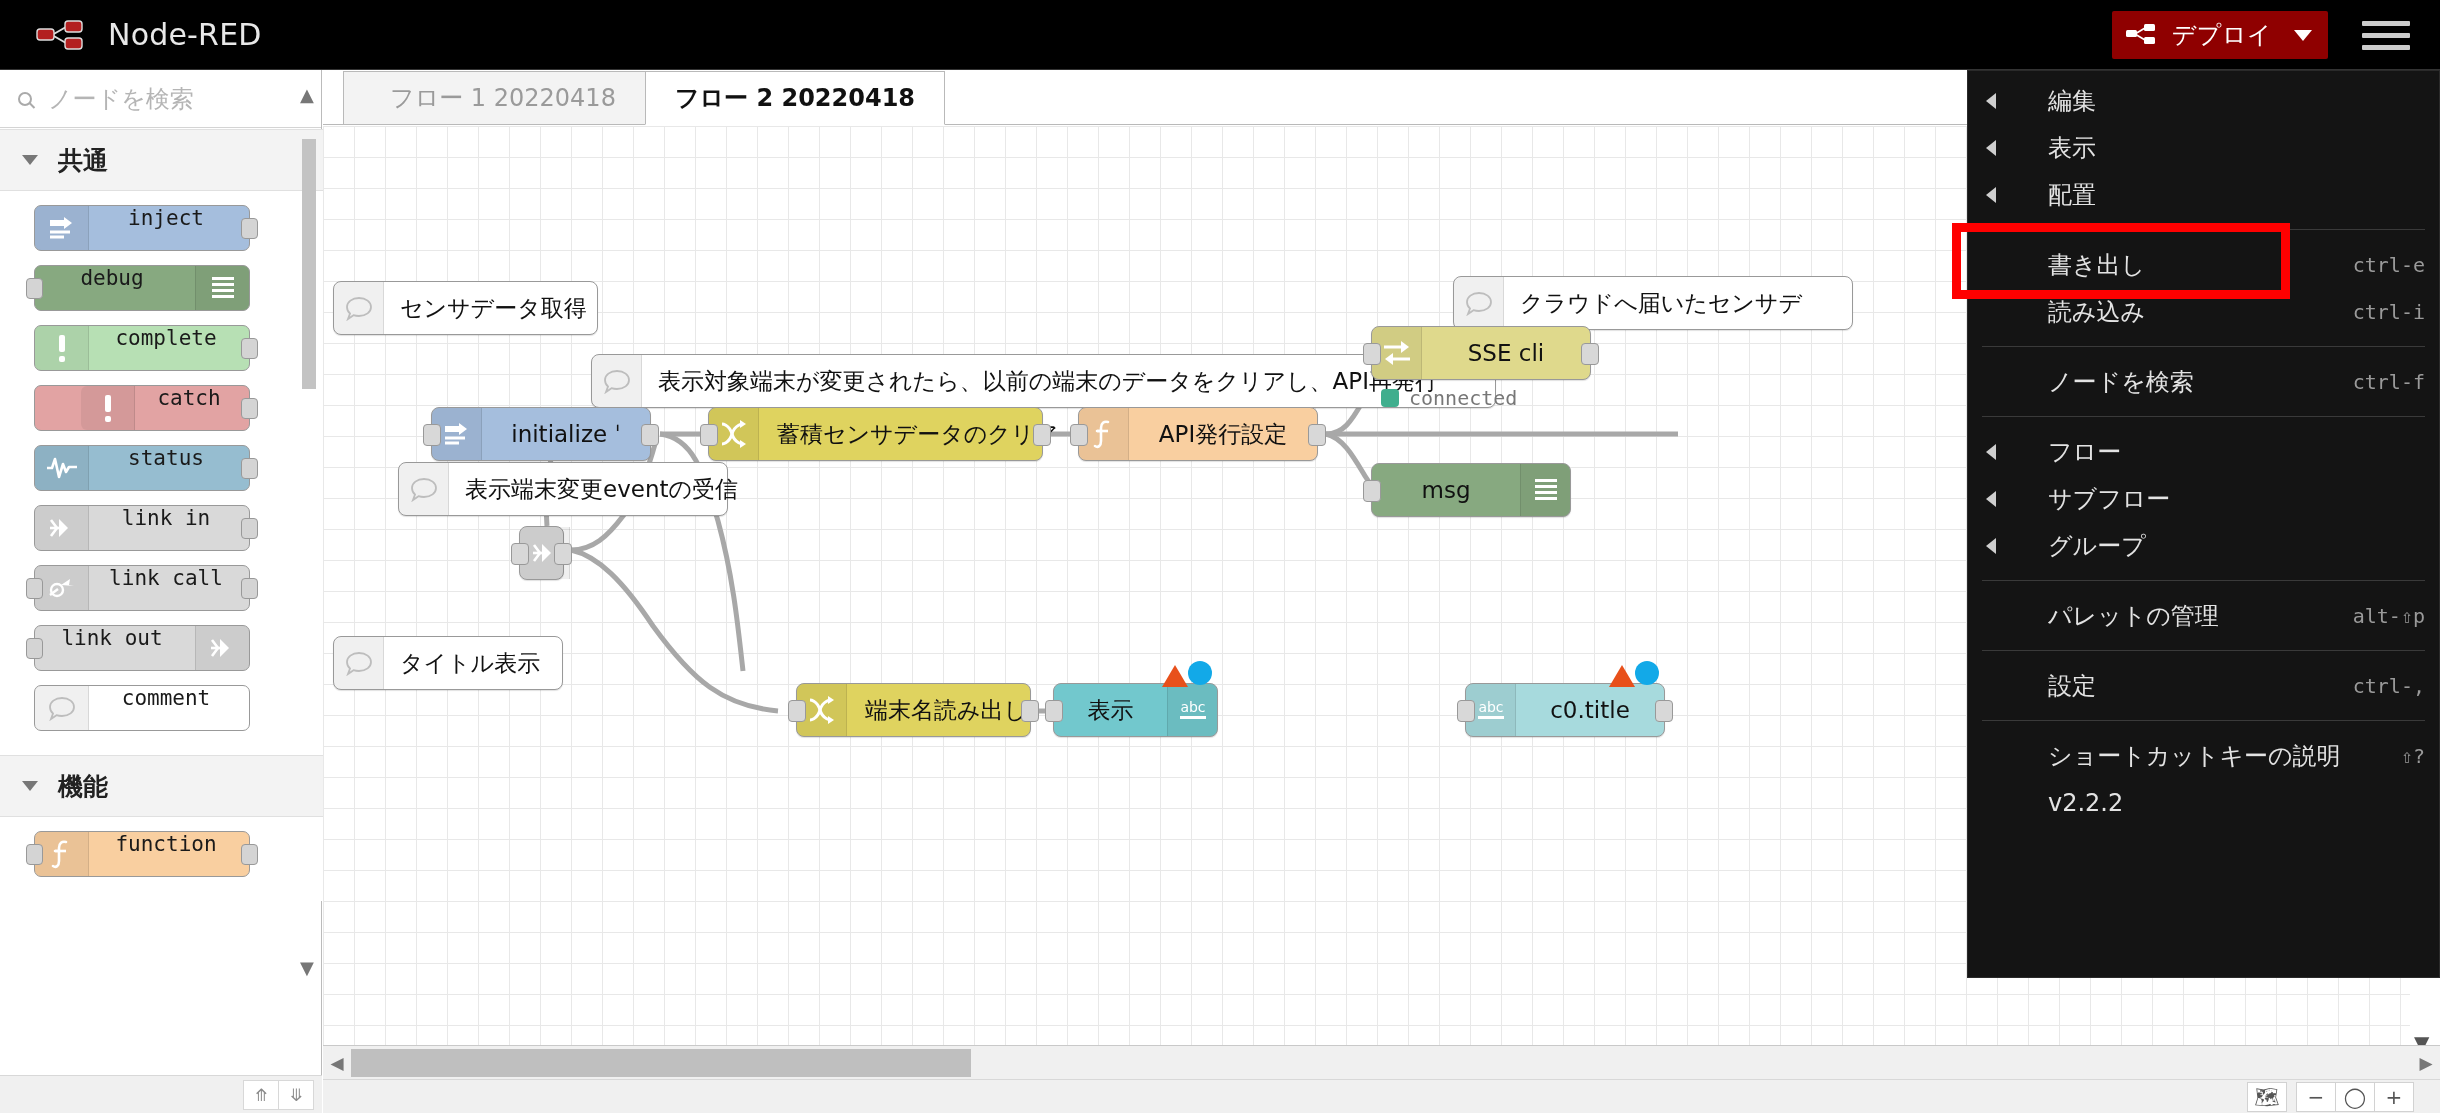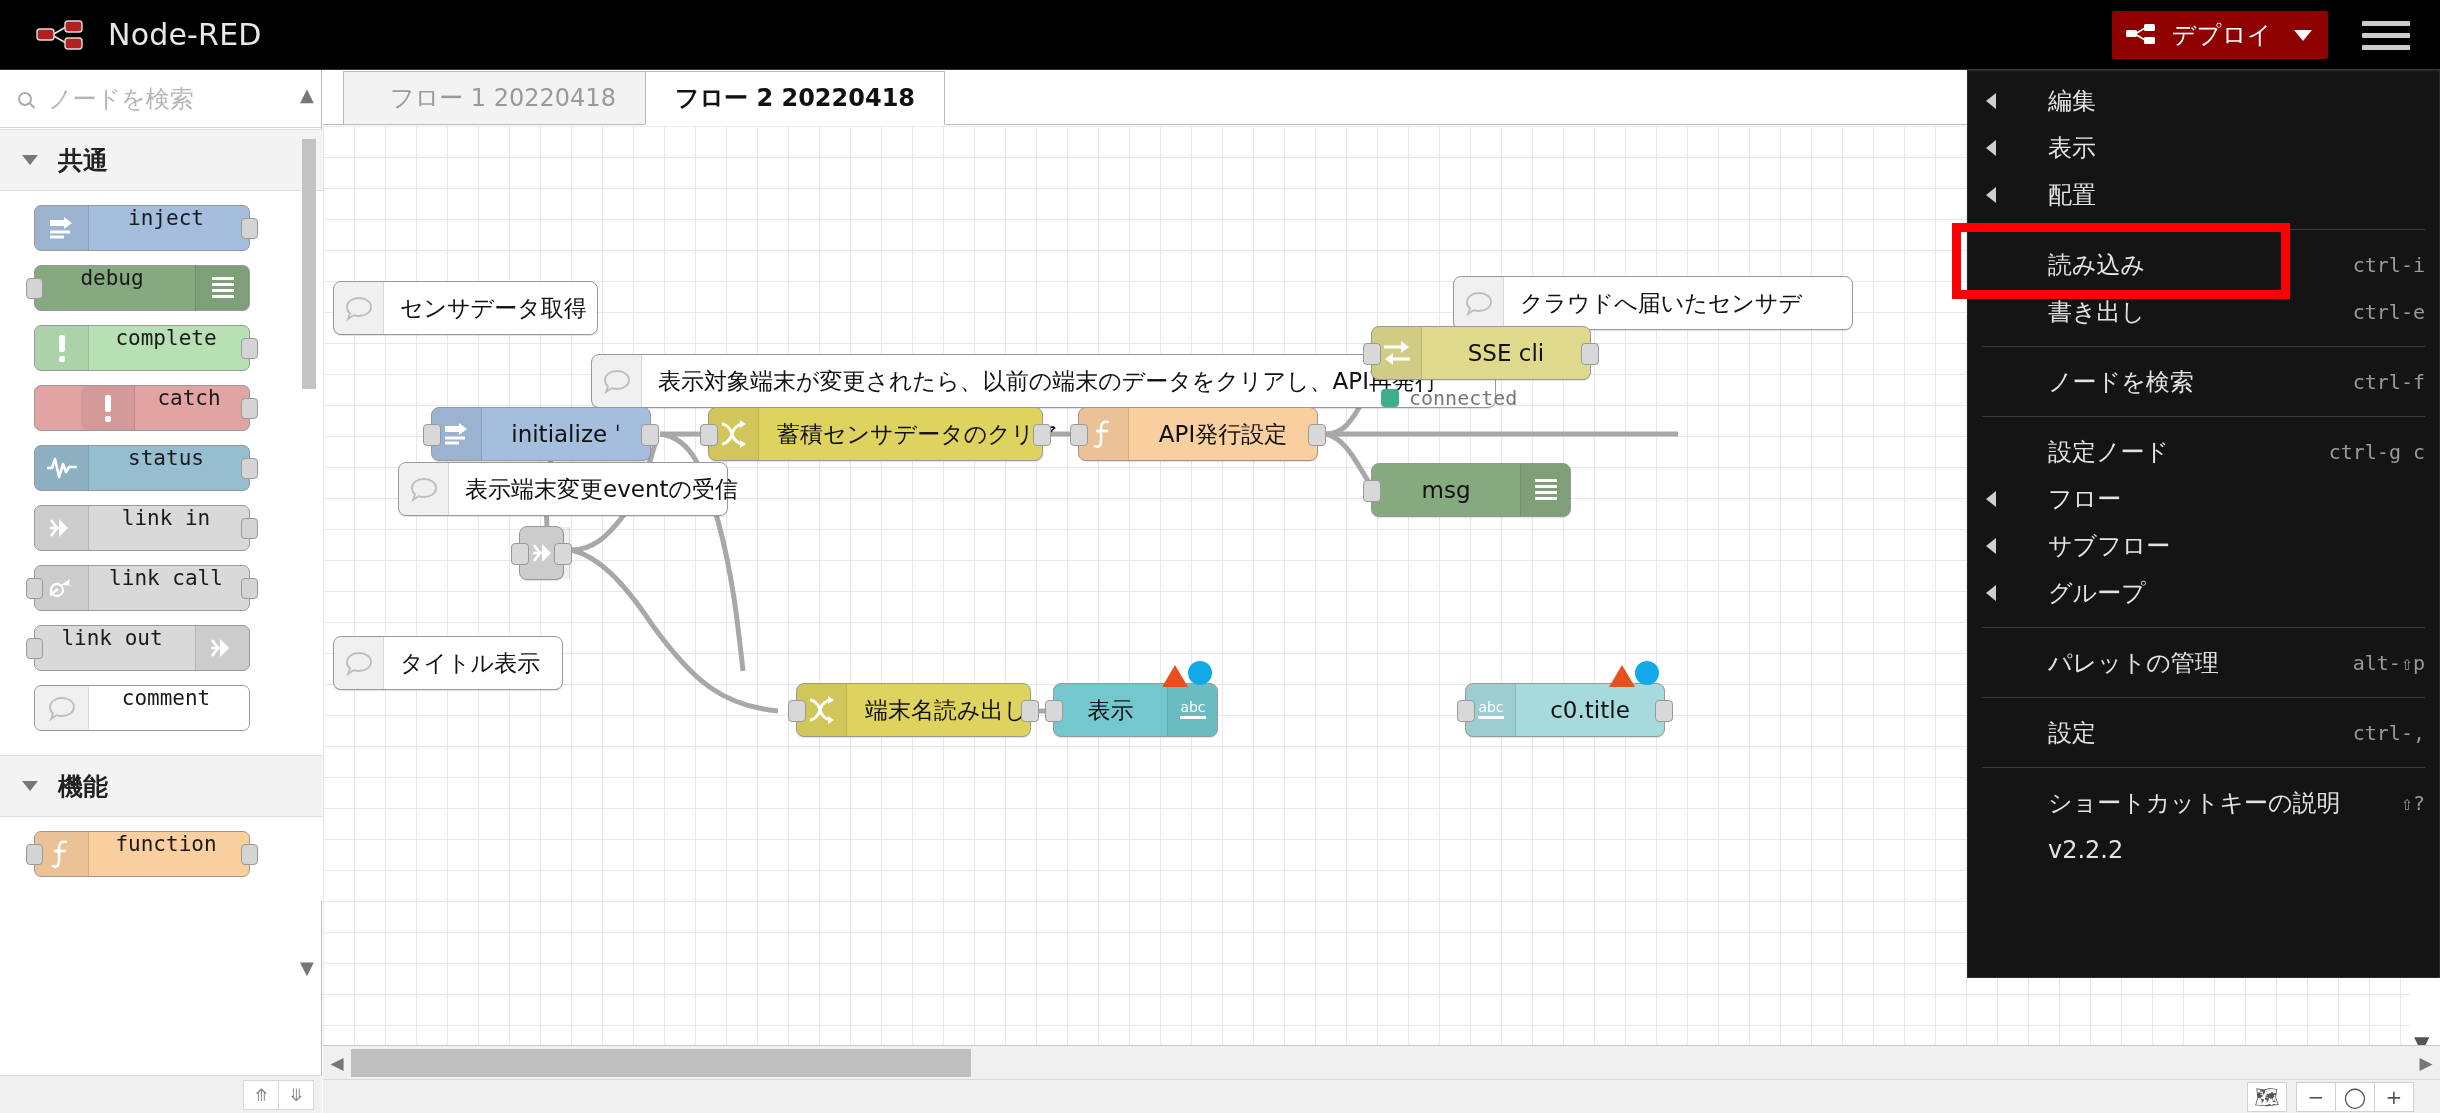--- a/index.html
+++ b/index.html
@@ -686,37 +686,33 @@
       <div class="menu-item">
         <span class="mi-caret"></span>
         <span class="mi-label">表示</span>
       </div>
       <div class="menu-item">
         <span class="mi-caret"></span>
         <span class="mi-label">配置</span>
       </div>
       <div class="menu-sep"></div>
       <div class="menu-item">
+        <span class="mi-label">書き出し</span>
+        <span class="mi-key">ctrl-e</span>
+      </div>
+      <div class="menu-item">
         <span class="mi-label">読み込み</span>
         <span class="mi-key">ctrl-i</span>
       </div>
-      <div class="menu-item">
-        <span class="mi-label">書き出し</span>
-        <span class="mi-key">ctrl-e</span>
-      </div>
       <div class="menu-sep"></div>
       <div class="menu-item">
         <span class="mi-label">ノードを検索</span>
         <span class="mi-key">ctrl-f</span>
       </div>
       <div class="menu-sep"></div>
-      <div class="menu-item">
-        <span class="mi-label">設定ノード</span>
-        <span class="mi-key">ctrl-g c</span>
-      </div>
       <div class="menu-item">
         <span class="mi-caret"></span>
         <span class="mi-label">フロー</span>
       </div>
       <div class="menu-item">
         <span class="mi-caret"></span>
         <span class="mi-label">サブフロー</span>
       </div>
       <div class="menu-item">
         <span class="mi-caret"></span>

